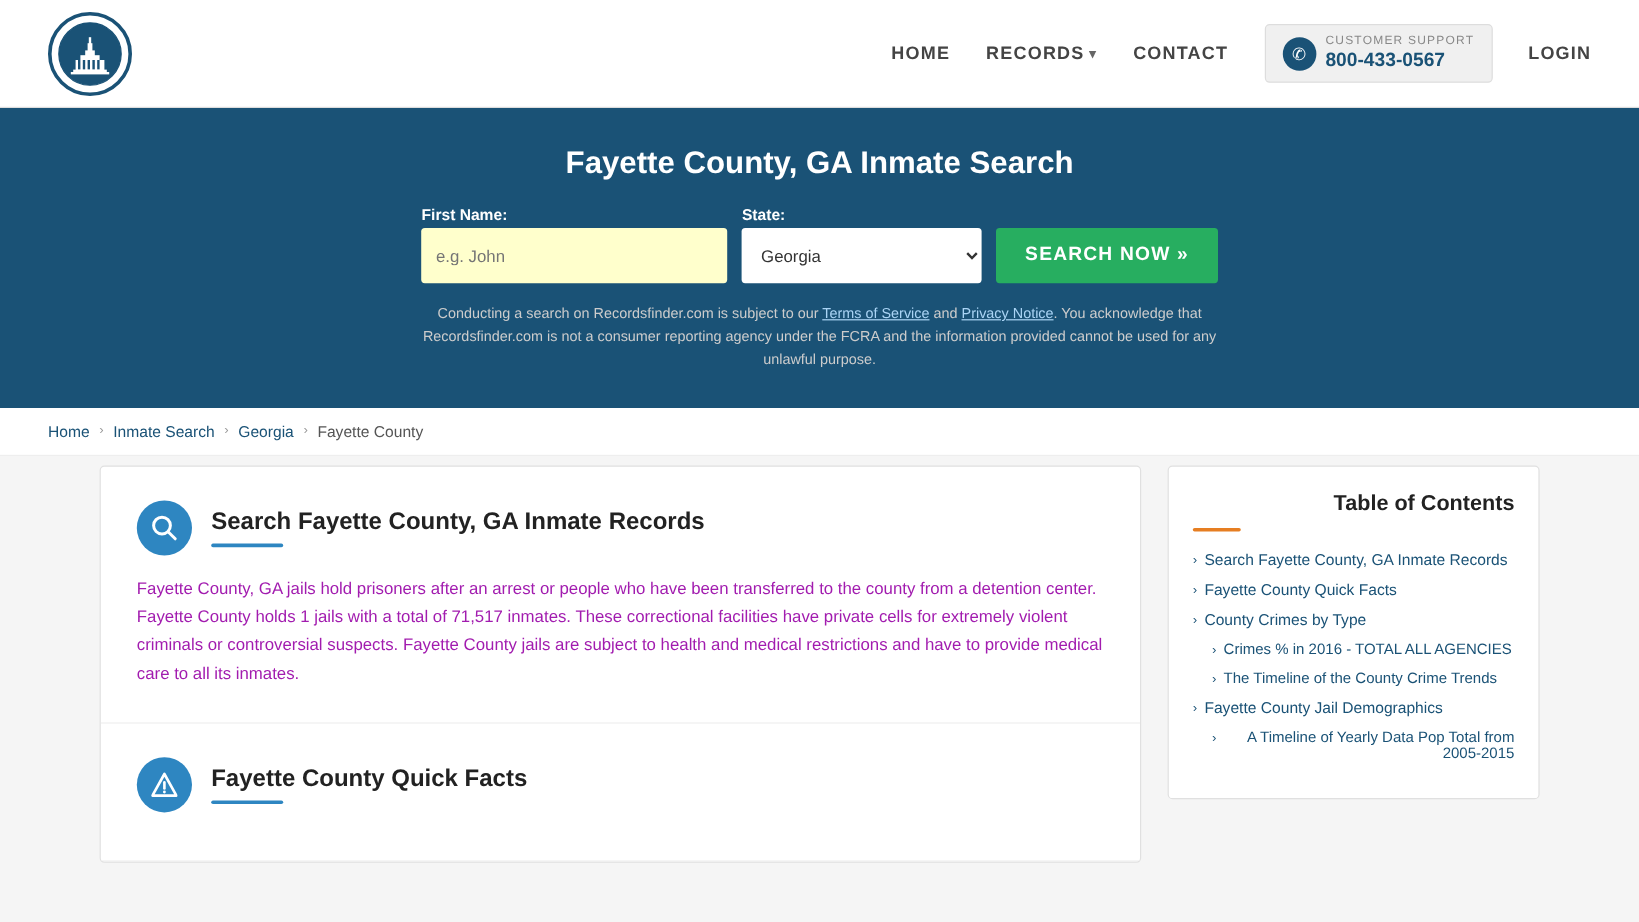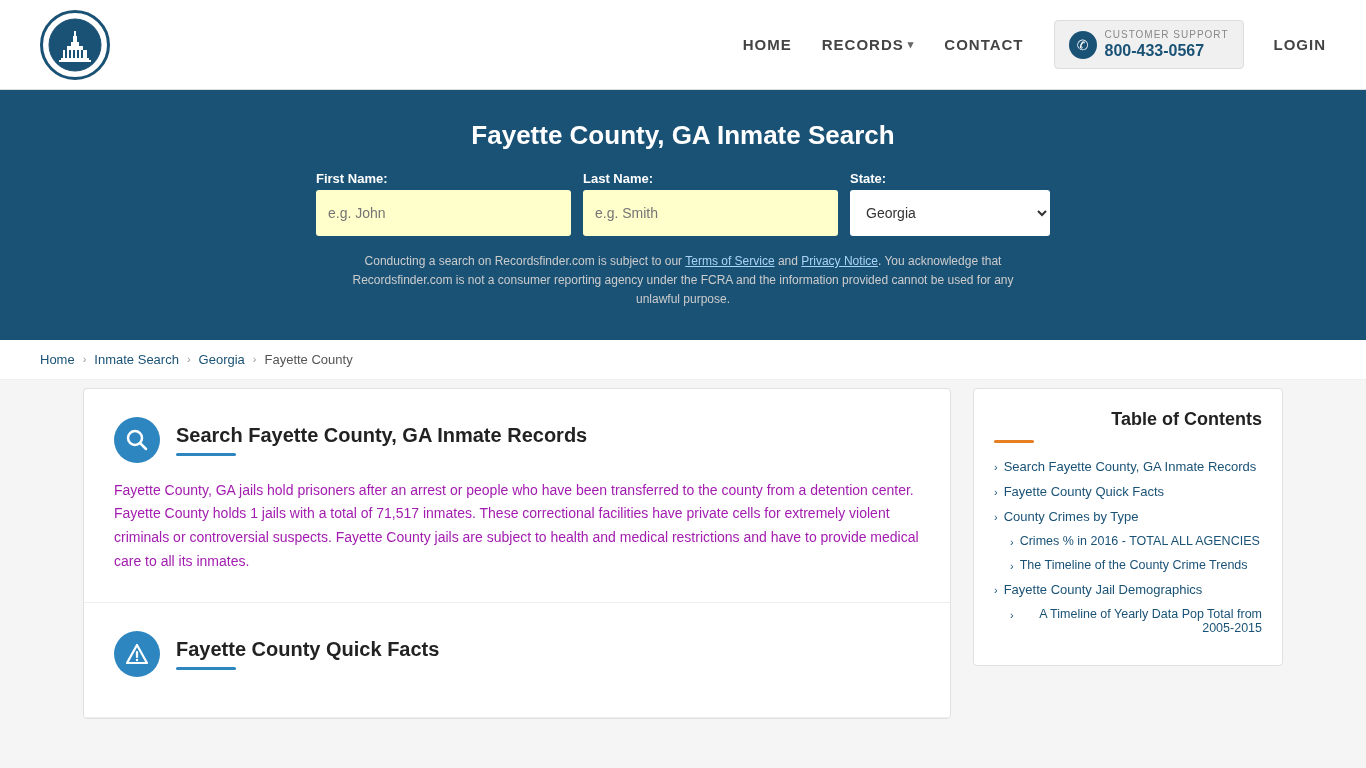--- a/index.html
+++ b/index.html
@@ -341,29 +341,26 @@
 </header>
 
 <section class="hero">
   <h1 class="hero-title">Fayette County, GA Inmate Search</h1>
   <div class="search-form">
     <div class="form-group">
       <label class="form-label">First Name:</label>
       <input class="form-input form-input-first" type="text" placeholder="e.g. John" style="">
     </div>
     <div class="form-group">
-      <label class="form-label">Last Name:</label>
-      <input class="form-input form-input-last" type="text" placeholder="e.g. Smith" style="">
-    </div>
-    <div class="form-group">
       <label class="form-label">State:</label>
       <select class="form-select">
         <option>Georgia</option>
       </select>
     </div>
+    <button class="search-btn">SEARCH NOW »</button>
   </div>
   <div class="hero-disclaimer">
     Conducting a search on Recordsfinder.com is subject to our <a>Terms of Service</a> and <a>Privacy Notice</a>. You acknowledge that Recordsfinder.com is not a consumer reporting agency under the FCRA and the information provided cannot be used for any unlawful purpose.
   </div>
 </section>
 
 <div class="breadcrumb">
   <a>Home</a>
   <span class="sep">›</span>
   <a>Inmate Search</a>

